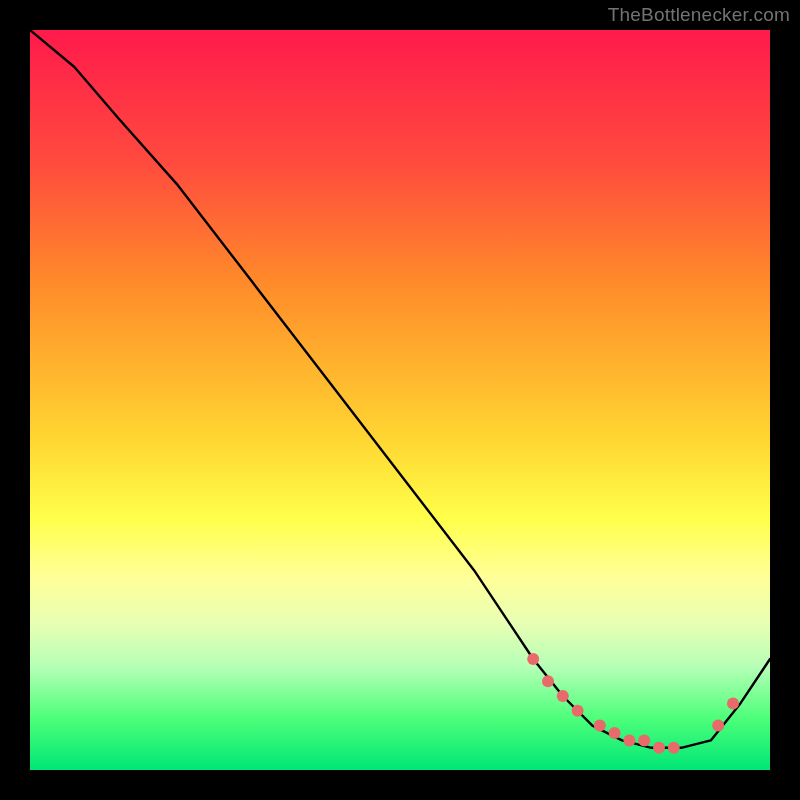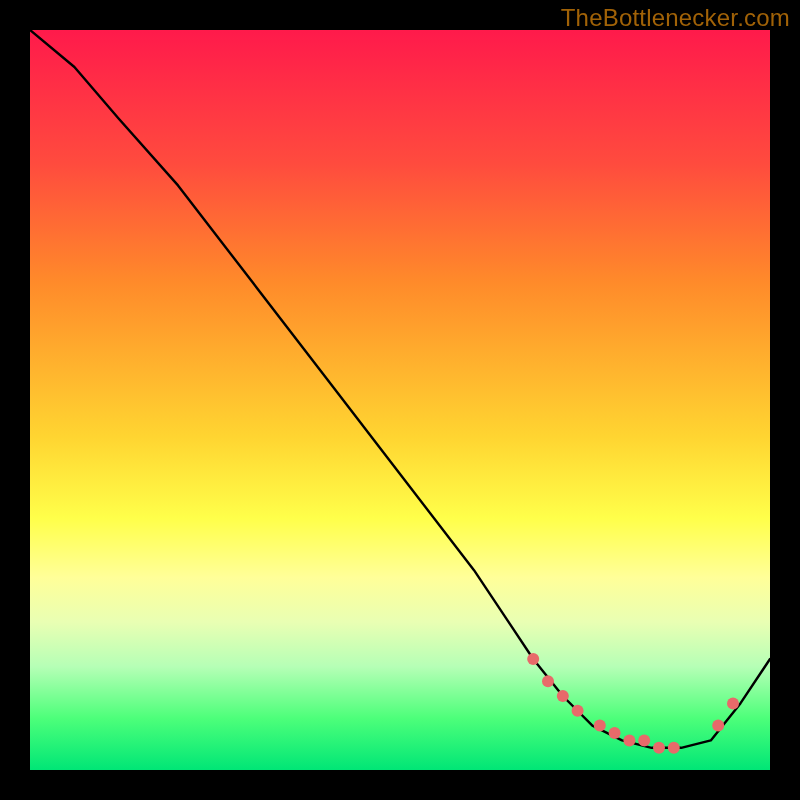--- a/index.html
+++ b/index.html
@@ -14,22 +14,22 @@
   .frame {
     position: relative;
     width: 800px;
     height: 800px;
     background: #000;
   }
   .attribution {
     position: absolute;
     top: 4px;
     right: 10px;
-    color: #a16207;
-    font-size: 24px;
+    color: #737373;
+    font-size: 19px;
     letter-spacing: 0.2px;
     z-index: 3;
   }
   .plot {
     position: absolute;
     left: 30px;
     top: 30px;
     width: 740px;
     height: 740px;
     background: linear-gradient(to bottom,

